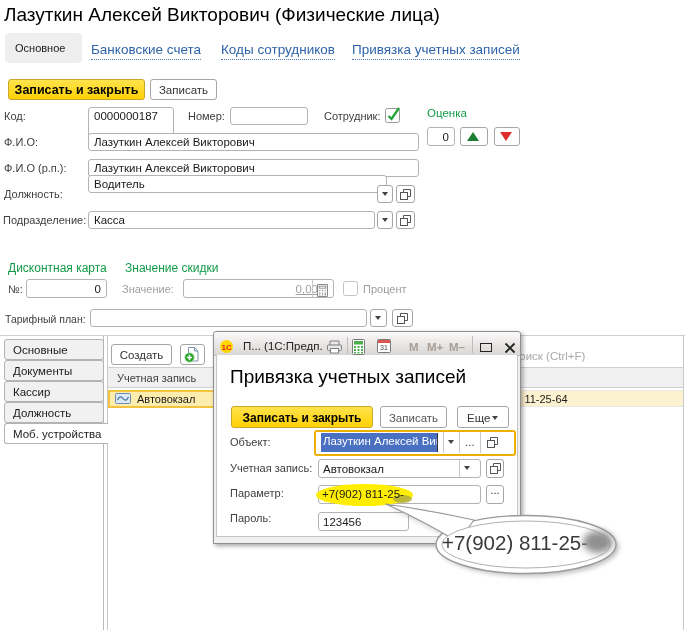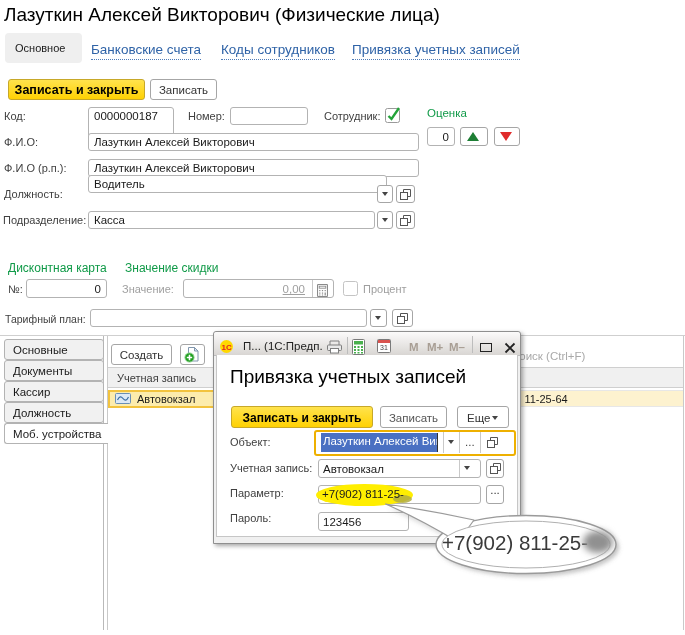--- a/index.html
+++ b/index.html
@@ -91,21 +91,21 @@
 </svg>
 
 <div class="green" style="left:8px;top:261px;">Дисконтная карта</div>
 <div class="green" style="left:125px;top:261px;">Значение скидки</div>
 <div class="lbl" style="left:8px;top:283px;">№:</div>
 <div class="inp" style="left:26px;top:279px;width:81px;height:19px;">
       <span style="left:auto;right:5px;top:3px;">0</span>
     </div>
 <div class="lbl" style="left:122px;top:283px;color:#9f9f9f;">Значение:</div>
 <div class="inp" style="left:183px;top:279px;width:151px;height:19px;">
-      <span style="left:auto;right:28px;top:3px;color:#9f9f9f;text-decoration:underline;">0,00</span>
+      <span style="left:auto;right:15px;top:3px;color:#9f9f9f;text-decoration:underline;">0,00</span>
     </div>
 <div class="abs" style="left:312px;top:280px;width:1px;height:17px;background:#c9c9c9;"></div>
 <svg class="abs" style="left:317px;top:284px;" width="11" height="13" viewBox="0 0 11 13">
  <rect x="0.5" y="0.5" width="10" height="12" rx="1" fill="#fff" stroke="#8a8a8a" stroke-width="1.1"></rect>
  <rect x="2.2" y="2.2" width="6.6" height="2" fill="none" stroke="#8a8a8a" stroke-width="0.9"></rect>
  <g fill="#8a8a8a">
         <rect x="2.2" y="6" width="1.2" height="1.2"></rect>
         <rect x="4.9" y="6" width="1.2" height="1.2"></rect>
         <rect x="7.6" y="6" width="1.2" height="1.2"></rect>
         <rect x="2.2" y="8.5" width="1.2" height="1.2"></rect>

